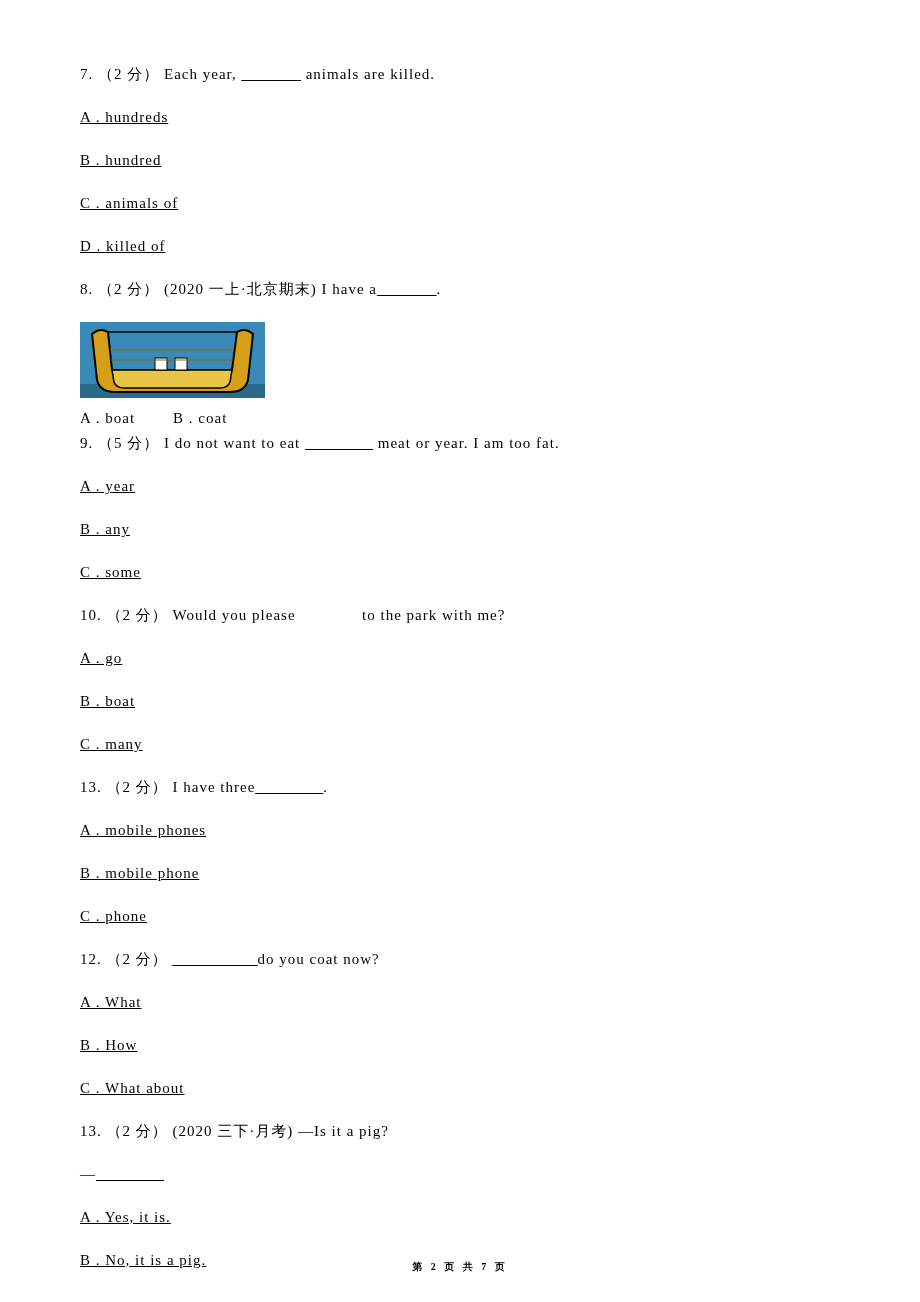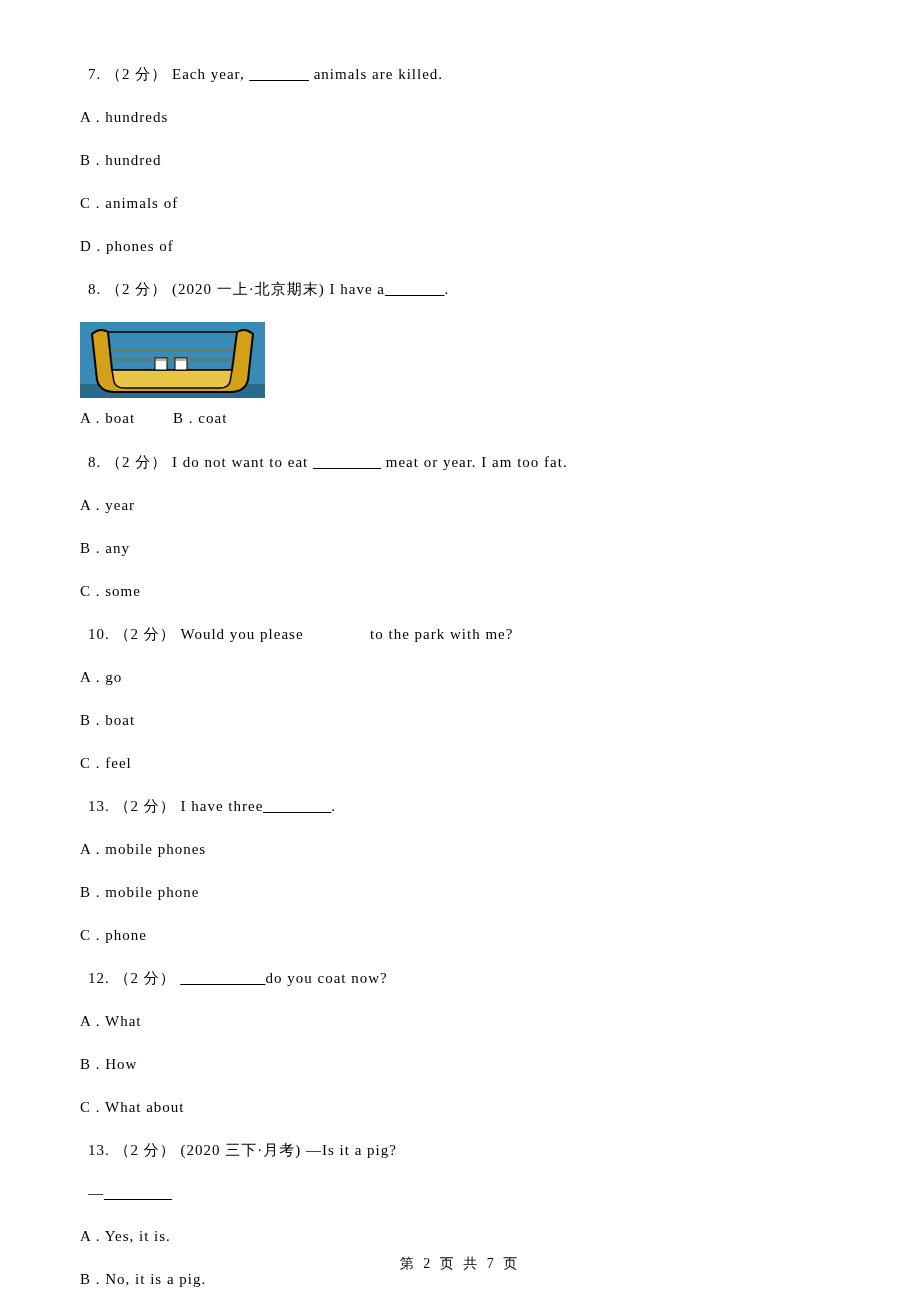--- a/index.html
+++ b/index.html
@@ -11,85 +11,86 @@
       font-size: 15px;
       color: #000000;
       padding: 64px 80px 30px 80px;
       letter-spacing: 1px;
       line-height: 1.4;
       position: relative;
     }
     .question-line {
       margin-bottom: 22px;
       white-space: pre;
-      margin-left: 8px;
     }
     .option-line {
       margin-bottom: 22px;
       white-space: pre;
+      text-decoration: underline;
     }
     .inline-options {
-      margin-bottom: 23px;
+      margin-bottom: 4px;
       white-space: pre;
     }
     .boat-image {
       width: 185px;
       height: 76px;
       background: #3a8ab8;
       margin-bottom: 10px;
       position: relative;
       overflow: hidden;
     }
     .blank-underline {
       text-decoration: underline;
     }
     .footer {
       position: absolute;
       bottom: 28px;
       left: 0;
       width: 920px;
       text-align: center;
-      font-size: 14px;
+      font-size: 10px;
       letter-spacing: 3px;
+      font-weight: bold;
     }
   </style>
 </head>
 <body>
 
 <div class="question-line"><span>7. （2 分） Each year, </span><span class="blank-underline">_______</span><span> animals are killed.</span></div>
 <div class="option-line">A . hundreds</div>
 <div class="option-line">B . hundred</div>
 <div class="option-line">C . animals of</div>
-<div class="option-line">D . phones of</div>
+<div class="option-line">D . killed of</div>
 
 <div class="question-line"><span>8. （2 分） (2020 一上·北京期末) I have a</span><span class="blank-underline">_______</span><span>.</span></div>
 <div class="boat-image">
   <svg width="185" height="76" viewBox="0 0 185 76">
     <rect x="0" y="0" width="185" height="76" fill="#3a8ab8"></rect>
     <rect x="0" y="62" width="185" height="14" fill="#2a6a8a"></rect>
     <path d="M 12 12 Q 20 5 28 10 L 32 48 L 152 48 L 157 10 Q 165 5 173 12 L 168 58 Q 165 70 150 70 L 35 70 Q 20 70 17 58 Z" fill="#d4a017" stroke="#000" stroke-width="2"></path>
     <path d="M 32 48 L 152 48 L 150 60 Q 148 66 140 66 L 44 66 Q 36 66 34 60 Z" fill="#e8c547" stroke="#000" stroke-width="1.5"></path>
     <rect x="75" y="36" width="12" height="12" fill="#ffffff" stroke="#000" stroke-width="1"></rect>
     <rect x="95" y="36" width="12" height="12" fill="#ffffff" stroke="#000" stroke-width="1"></rect>
     <line x1="28" y1="10" x2="157" y2="10" stroke="#000" stroke-width="1.5"></line>
     <line x1="30" y1="28" x2="154" y2="28" stroke="#8a6a10" stroke-width="1"></line>
     <line x1="31" y1="38" x2="153" y2="38" stroke="#8a6a10" stroke-width="1"></line>
   </svg>
 </div>
 <div class="inline-options">A . boat        B . coat</div>
 
-<div class="question-line"><span>8. （2 分） I do not want to eat </span><span class="blank-underline">________</span><span> meat or year. I am too fat.</span></div>
+<div class="question-line"><span>9. （5 分） I do not want to eat </span><span class="blank-underline">________</span><span> meat or year. I am too fat.</span></div>
 <div class="option-line">A . year</div>
 <div class="option-line">B . any</div>
 <div class="option-line">C . some</div>
 
 <div class="question-line">10. （2 分） Would you please              to the park with me?</div>
 <div class="option-line">A . go</div>
 <div class="option-line">B . boat</div>
-<div class="option-line">C . feel</div>
+<div class="option-line">C . many</div>
 
 <div class="question-line"><span>13. （2 分） I have three</span><span class="blank-underline">________</span><span>.</span></div>
 <div class="option-line">A . mobile phones</div>
 <div class="option-line">B . mobile phone</div>
 <div class="option-line">C . phone</div>
 
 <div class="question-line"><span>12. （2 分） </span><span class="blank-underline">__________</span><span>do you coat now?</span></div>
 <div class="option-line">A . What</div>
 <div class="option-line">B . How</div>
 <div class="option-line">C . What about</div>

